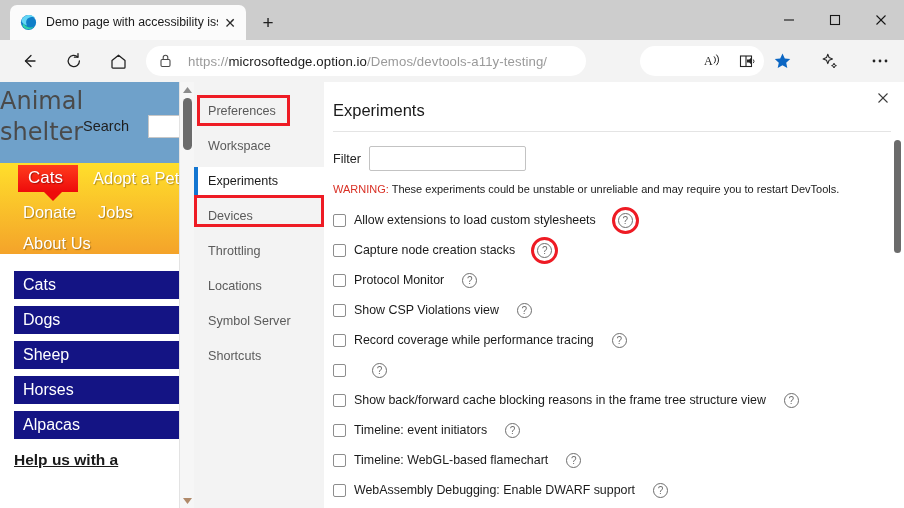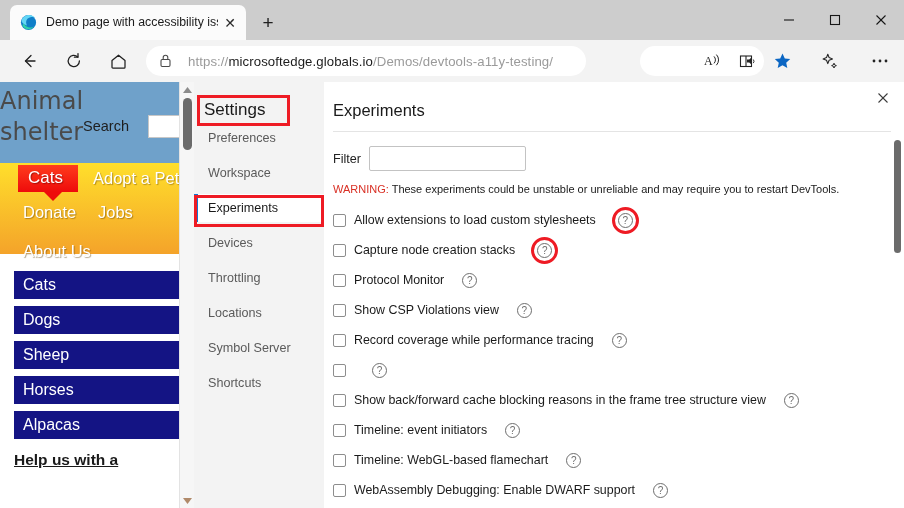--- a/index.html
+++ b/index.html
@@ -370,21 +370,21 @@
         </svg>
     </div>
 
     <div class="omnibox">
       <span class="lock">
         <svg width="15" height="16" viewBox="0 0 15 16">
             <rect x="3" y="6.5" width="9" height="7" rx="1.2" fill="none" stroke="#4a4a4a" stroke-width="1.1"></rect>
             <path d="M5.2 6.5V4.6a2.3 2.3 0 0 1 4.6 0v1.9" fill="none" stroke="#4a4a4a" stroke-width="1.1"></path>
           </svg>
       </span>
-      <span class="url"><span>https://</span><b>microsoftedge.globals.io</b><span>/Demos/devtools-a11y-testing/</span></span>
+      <span class="url"><span>https://</span><b>microsoftedge.option.io</b><span>/Demos/devtools-a11y-testing/</span></span>
     </div>
 
     <div class="pill"></div>
     <div class="tb-right">
       <div class="tbr">
         <svg width="20" height="18" viewBox="0 0 20 18">
             <text x="0" y="13" font-family="Liberation Serif, serif" font-size="12" fill="#242424">A</text>
             <path d="M10 4.4a5 5 0 0 1 0 7" fill="none" stroke="#242424" stroke-width="1"></path>
             <path d="M12.4 2.6a7.6 7.6 0 0 1 0 10.6" fill="none" stroke="#242424" stroke-width="1"></path>
           </svg>
@@ -432,21 +432,21 @@
 
       <div class="site-nav">
         <div class="nav-row">
           <div class="nav-home">Cats</div>
           <div class="nav-item" style="left:93px; top:4px">Adopt a Pet</div>
         </div>
         <div class="nav-row" style="margin-top:6px">
           <div class="nav-item" style="left:23px; top:3px">Donate</div>
           <div class="nav-item" style="left:98px; top:3px">Jobs</div>
         </div>
-        <div class="nav-row" style="margin-top:10px">
+        <div class="nav-row" style="margin-top:2px">
           <div class="nav-item" style="left:23px; top:3px">About Us</div>
         </div>
       </div>
 
       <div class="animal-list">
         <div class="animal">Cats</div>
         <div class="animal">Dogs</div>
         <div class="animal">Sheep</div>
         <div class="animal">Horses</div>
         <div class="animal">Alpacas</div>
@@ -464,21 +464,20 @@
           <svg width="9" height="6" viewBox="0 0 9 6">
               <path d="M4.5 6L0 0h9z" fill="#b08a6a"></path>
             </svg>
         </div>
       </div>
     </div>
 
     <div class="devtools">
 
       <div class="dt-nav">
-        <div class="dt-heading">Settings</div>
         <div class="box-settings"></div>
 
         <div class="dt-item">Preferences</div>
         <div class="dt-item">Workspace</div>
         <div class="dt-item selected">Experiments</div>
         <div class="dt-item">Devices</div>
         <div class="dt-item">Throttling</div>
         <div class="dt-item">Locations</div>
         <div class="dt-item">Symbol Server</div>
         <div class="dt-item">Shortcuts</div>

